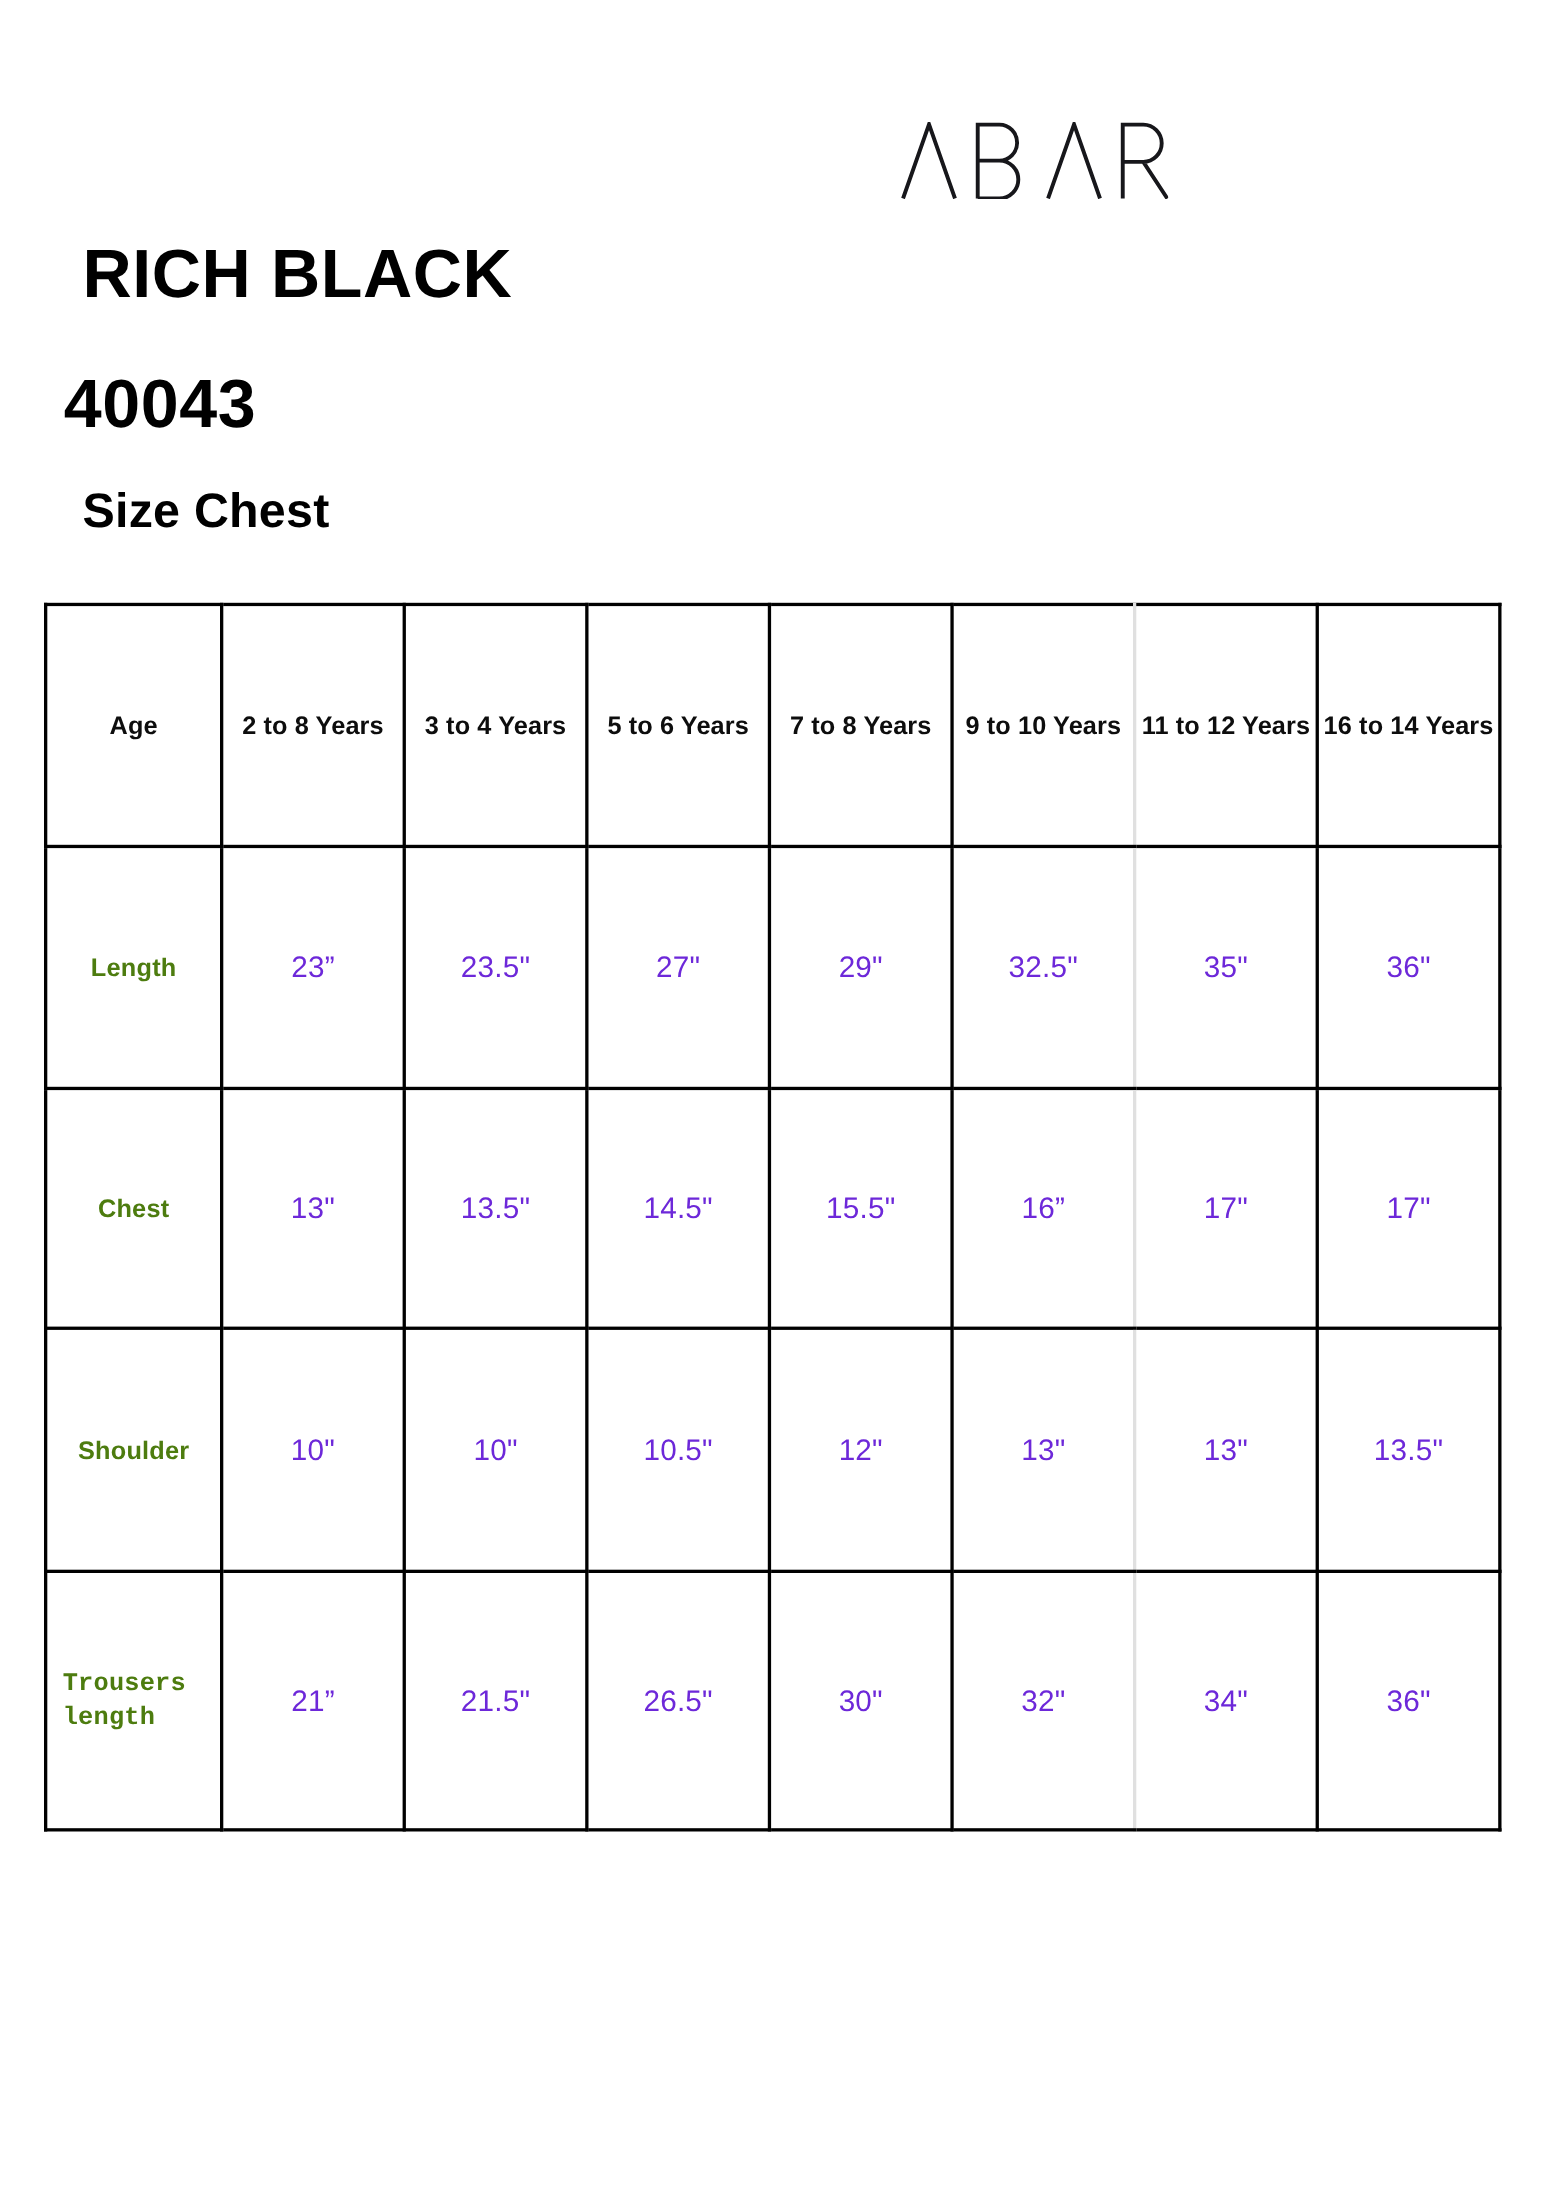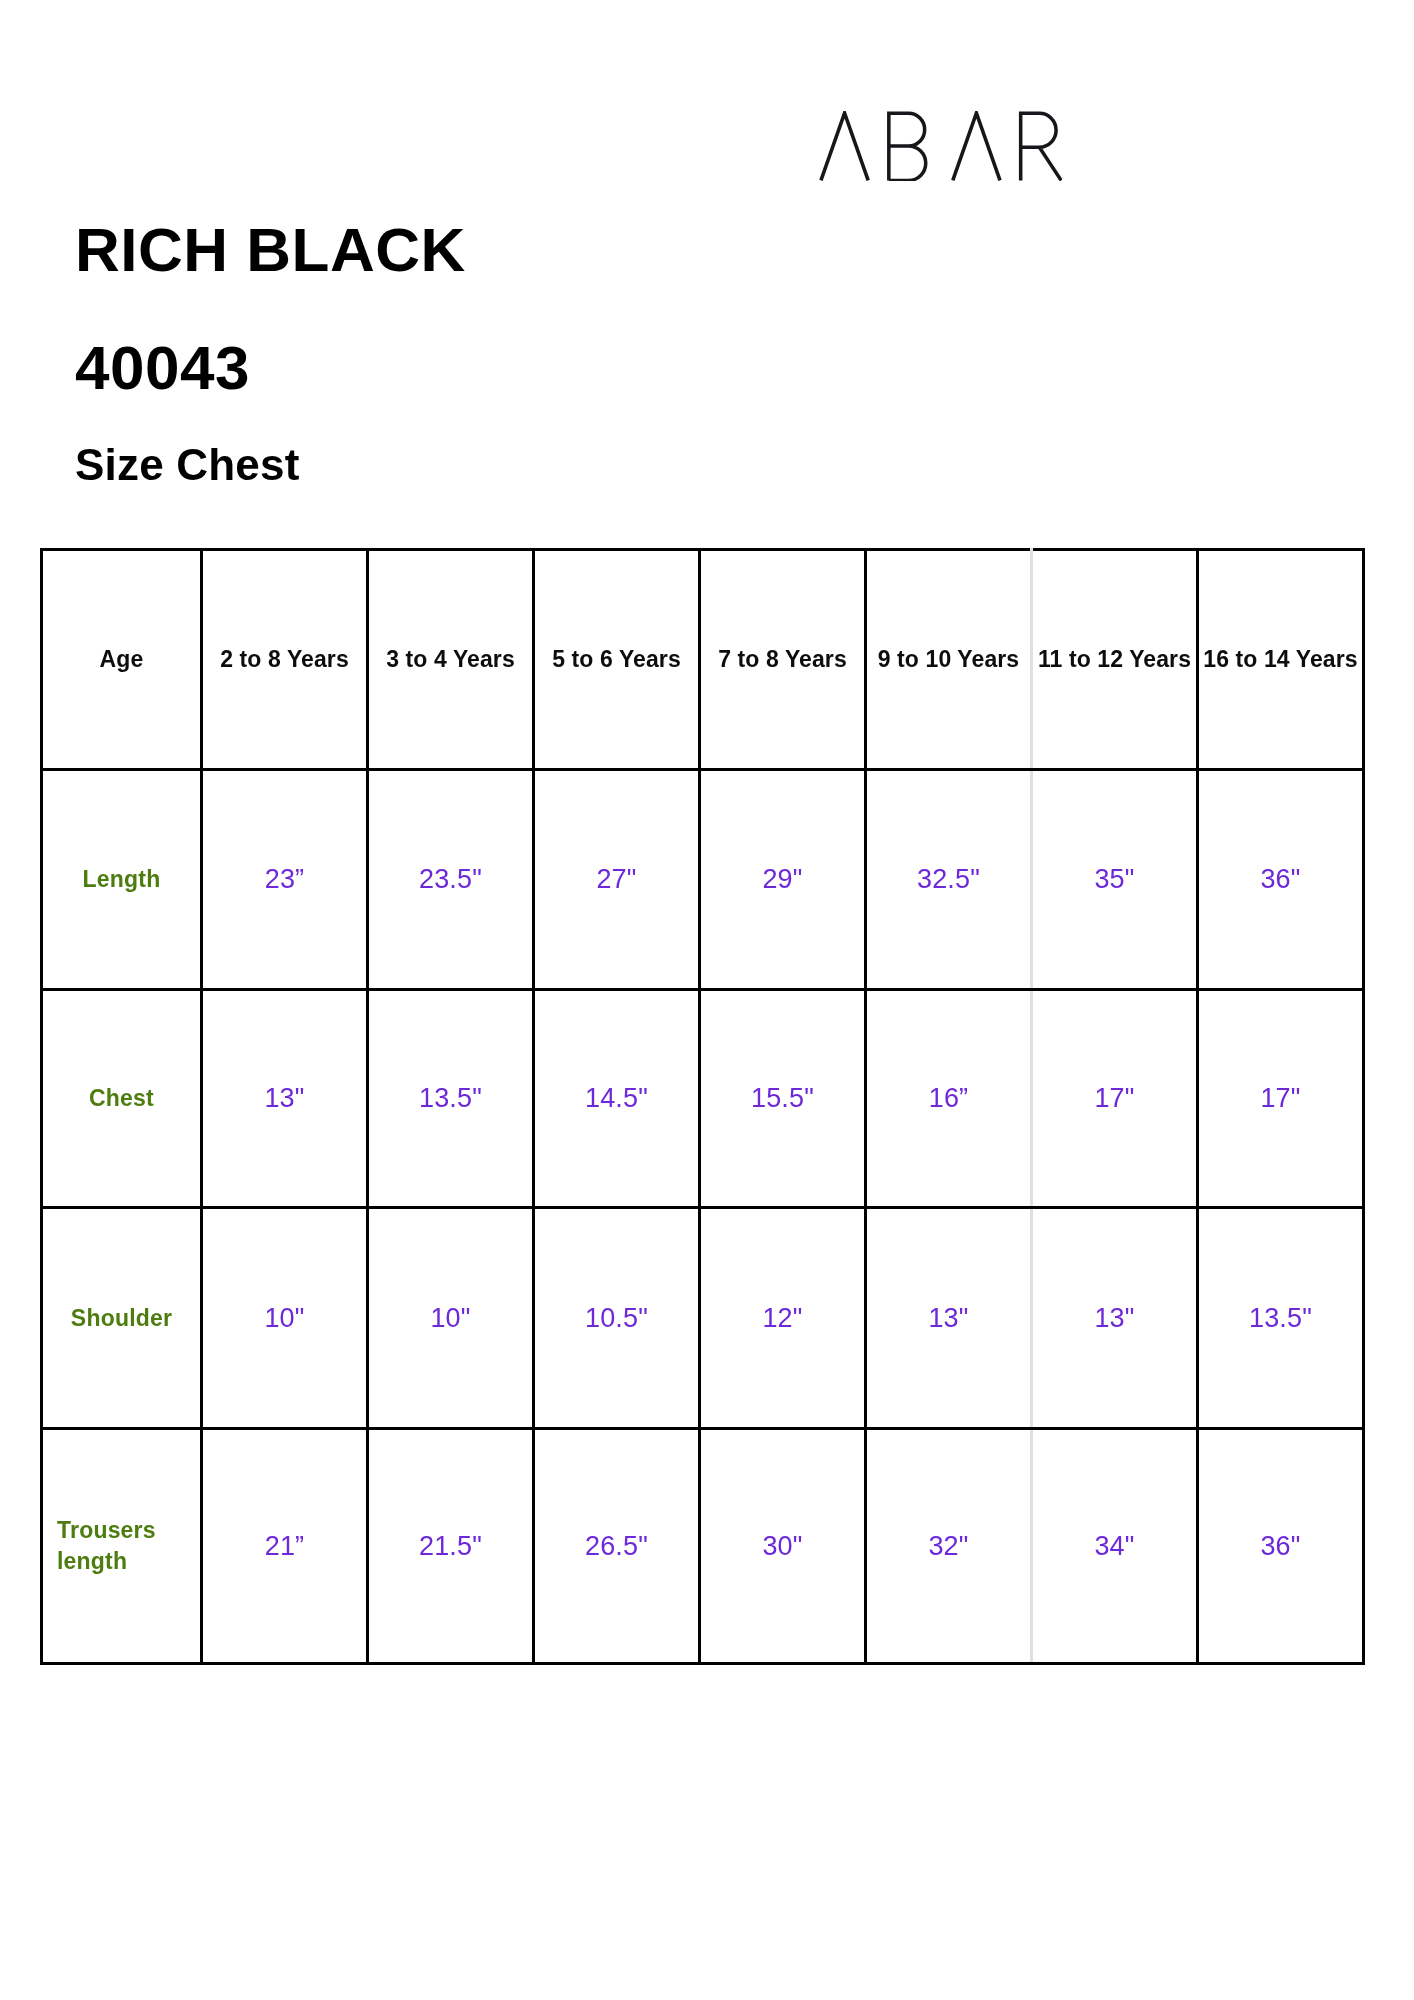--- a/index.html
+++ b/index.html
@@ -47,21 +47,21 @@
     margin: 0;
     font-size: 62px;
     line-height: 1;
     font-weight: 700;
     letter-spacing: 0.5px;
     color: var(--color-text);
     white-space: nowrap;
   }
   .product-code {
     position: absolute;
-    left: 75px;
+    left: 58px;
     top: 337px;
     margin: 0;
     font-size: 62px;
     line-height: 1;
     font-weight: 700;
     letter-spacing: 0.5px;
     color: var(--color-text);
     white-space: nowrap;
   }
   .section-heading {
@@ -111,20 +111,21 @@
   th.row-h {
     font-size: 23px;
     font-weight: 700;
     color: #4d7c0f;
     letter-spacing: 0.2px;
   }
   th.row-h.label-left {
     text-align: left;
     padding-left: 14px;
     line-height: 1.35;
+    font-family: Liberation Mono, monospace;
   }
   td.val {
     font-size: 27px;
     font-weight: 400;
     color: #6d28d9;
     letter-spacing: 0.2px;
   }
   
   .light-right { border-right-color: var(--color-light-divider) !important; }
   .light-left  { border-left-color:  var(--color-light-divider) !important; }

